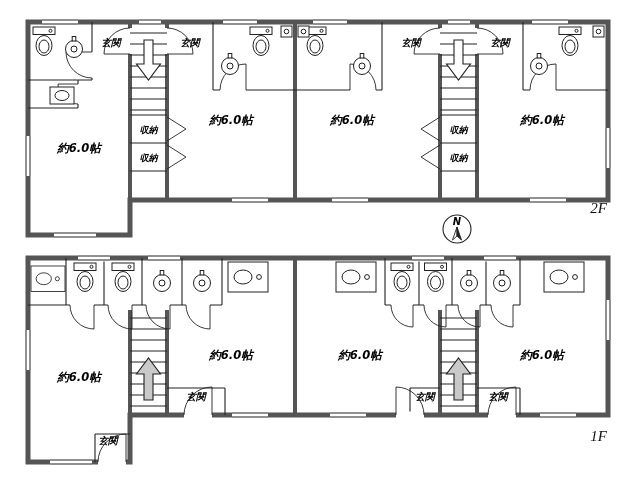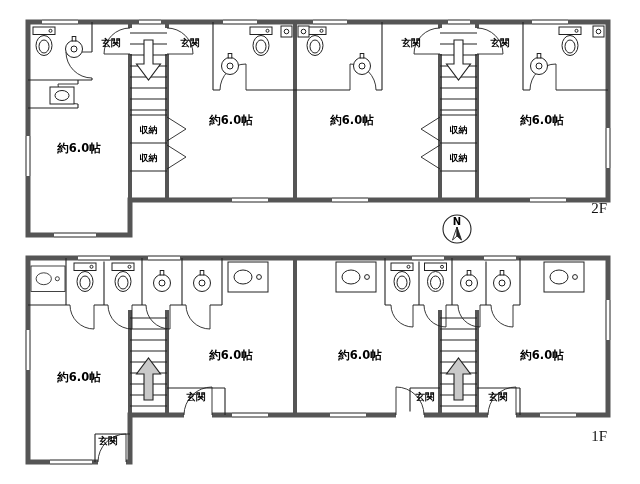--- a/index.html
+++ b/index.html
@@ -1,17 +1,17 @@
 <!DOCTYPE html>
 <html><head>
 <meta charset="utf-8">
 <style>
   html,body{margin:0;padding:0;background:#fff;}
   .stage{position:relative;width:640px;height:484px;background:#fff;overflow:hidden;
-         font-family:"DejaVu Sans","Liberation Sans",sans-serif;}
+         font-family:"DejaVu Sans","Liberation Sans",sans-serif;font-style:italic;}
   svg{display:block;}
   .wall-thick{fill:none;stroke:#555;stroke-width:5;}
   .wall-mid{fill:none;stroke:#555;stroke-width:4;}
   .thin{fill:none;stroke:#222;stroke-width:1.1;}
   .fixture{fill:#fff;stroke:#222;stroke-width:1;}
   .gap{fill:#fff;stroke:none;}
   .arc{fill:none;stroke:#222;stroke-width:0.9;}
   .winline{fill:none;stroke:#222;stroke-width:1;}
   .jp{font-weight:bold;fill:#000;font-family:"DejaVu Sans",sans-serif;}
   .floorlabel{font-family:"Liberation Serif","DejaVu Serif",serif;font-size:15px;fill:#111;}

